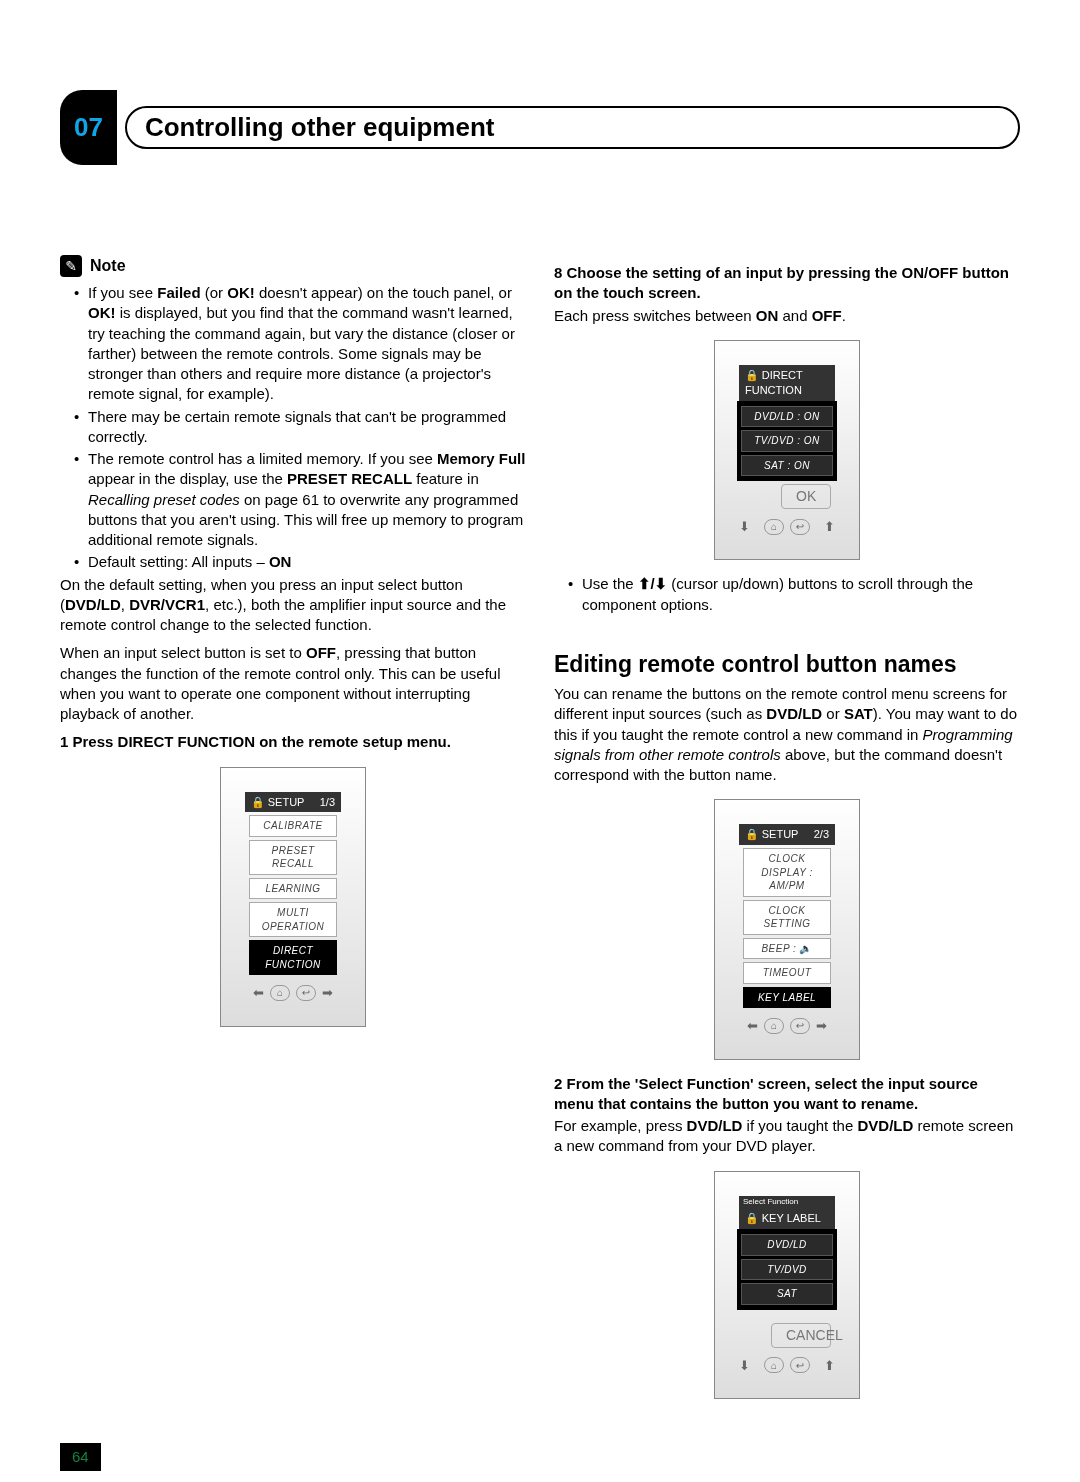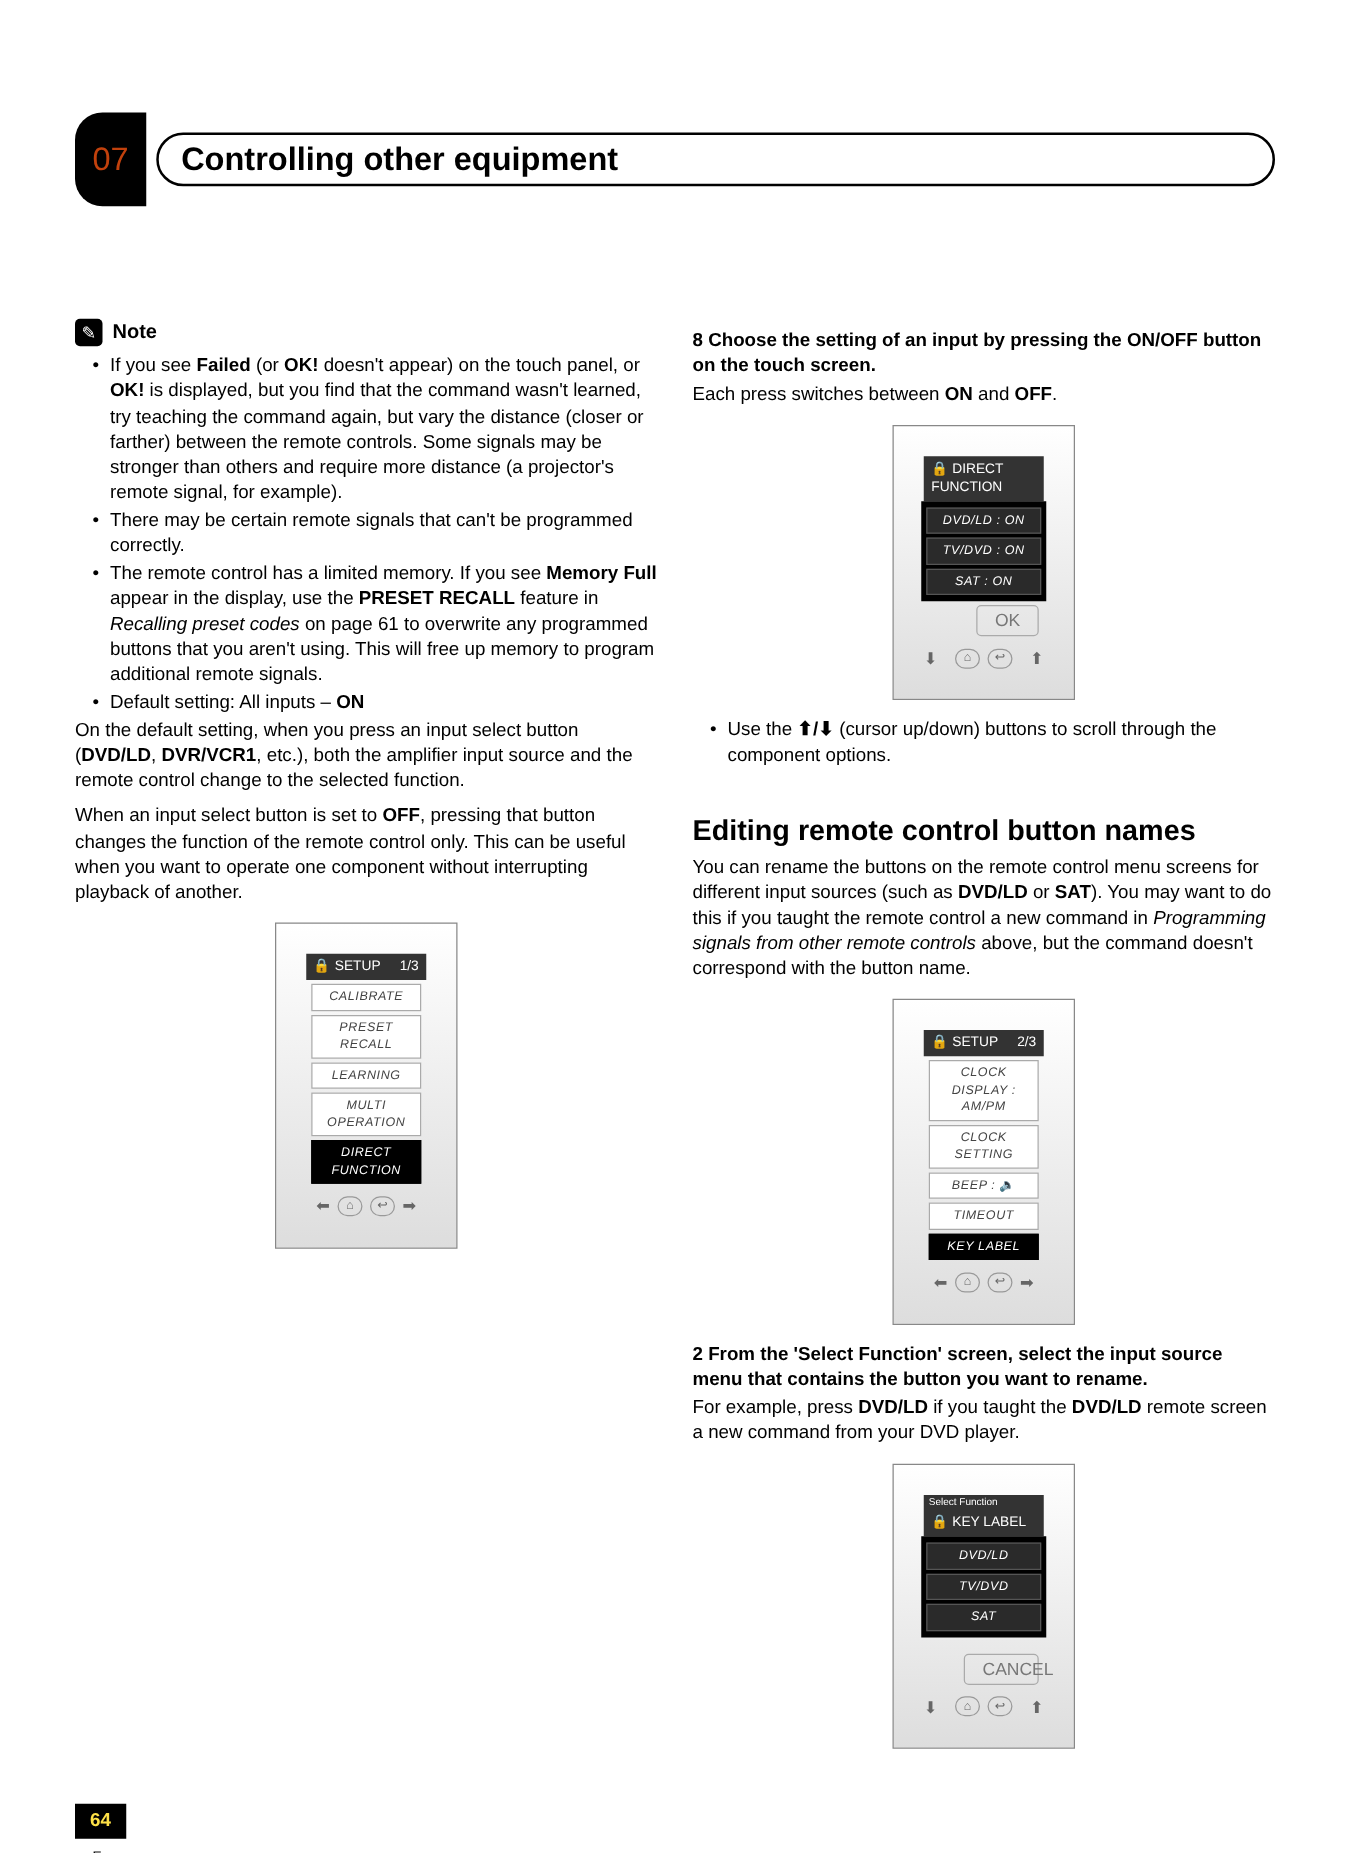--- a/index.html
+++ b/index.html
@@ -1,18 +1,18 @@
 <!DOCTYPE html>
 <html><head>
 <meta charset="utf-8">
 <style>
 * { box-sizing: border-box; margin: 0; padding: 0; }
 body { font-family: Arial, Helvetica, sans-serif; background: #fff; width: 1080px; margin: 0 auto; padding: 90px 60px 40px 60px; color: #000; font-size: 15px; line-height: 1.35; }
 .chapter-header { display: flex; align-items: center; margin-bottom: 90px; }
-.chapter-badge { background: #000; color: #c2410c; font-weight: normal; font-size: 26px; padding: 20px 14px; border-radius: 22px 0 0 22px; margin-right: 8px; }
+.chapter-badge { background: #000; color: #0ea5e9; font-weight: bold; font-size: 26px; padding: 20px 14px; border-radius: 22px 0 0 22px; margin-right: 8px; }
 .chapter-title-wrap { flex: 1; border: 2px solid #000; border-radius: 22px; padding: 2px 18px; font-size: 26px; font-weight: bold; }
 .columns { display: flex; gap: 28px; }
 .col { flex: 1; }
 .note-head { display: flex; align-items: center; margin-bottom: 6px; }
 .note-icon { width: 22px; height: 22px; background: #000; border-radius: 4px; color: #fff; display: flex; align-items: center; justify-content: center; font-size: 14px; margin-right: 8px; }
 .note-label { font-weight: bold; font-size: 16px; }
 ul.bullets { list-style: none; padding-left: 14px; }
 ul.bullets li { position: relative; padding-left: 14px; margin-bottom: 2px; }
 ul.bullets li::before { content: "•"; position: absolute; left: 0; top: 0; }
 h2.section { font-size: 23px; font-weight: bold; margin-top: 34px; margin-bottom: 4px; }
@@ -25,21 +25,21 @@
 .screen-title-small { background: #333; color: #fff; padding: 1px 4px; font-size: 8px; }
 .screen-row { background: #fff; border: 1px solid #aaa; padding: 3px; margin: 3px 4px; text-align: center; font-size: 10px; letter-spacing: 0.5px; font-style: italic; }
 .screen-row.dark { background: #2a2a2a; color: #fff; border-color: #555; }
 .screen-row.black { background: #000; color: #fff; border-color: #000; }
 .screen-dark-area { background: #000; padding: 2px 0; margin: 0 -2px; }
 .screen-nav { display: flex; justify-content: center; align-items: center; gap: 6px; padding-top: 6px; font-size: 13px; color: #666; }
 .screen-nav-dir { display: flex; justify-content: space-between; align-items: center; padding-top: 6px; font-size: 13px; color: #666; }
 .nav-btn { width: 20px; height: 16px; border: 1px solid #999; border-radius: 8px; display: flex; align-items: center; justify-content: center; font-size: 10px; }
 .ok-btn { border: 1px solid #aaa; border-radius: 4px; padding: 2px 14px; font-size: 14px; color: #777; margin: 3px 4px 3px auto; width: 50px; text-align: right; float: right; }
 .page-footer { margin-top: 30px; }
-.page-num { background: #000; color: #fde047; font-weight: bold; padding: 4px 12px; display: inline-block; }
+.page-num { background: #000; color: #15803d; font-weight: normal; padding: 4px 12px; display: inline-block; }
 .lang { font-size: 11px; margin-left: 14px; margin-top: 8px; }
 .clear { clear: both; }
 </style>
 </head>
 <body>
 
 <div class="chapter-header">
   <div class="chapter-badge">07</div>
   <div class="chapter-title-wrap">Controlling other equipment</div>
 </div>
@@ -63,20 +63,21 @@
 
   <ul class="bullets">
     <li><span>Default setting: All inputs – </span><span class="bold">ON</span></li>
   </ul>
   <p>
     <span>On the default setting, when you press an input select button (</span><span class="bold">DVD/LD</span><span>, </span><span class="bold">DVR/VCR1</span><span>, etc.), both the amplifier input source and the remote control change to the selected function.</span>
   </p>
   <p style="margin-top:8px">
     <span>When an input select button is set to </span><span class="bold">OFF</span><span>, pressing that button changes the function of the remote control only. This can be useful when you want to operate one component without interrupting playback of another.</span>
   </p>
+  <p class="step">1    Press DIRECT FUNCTION on the remote setup menu.</p>
 
   <div class="screen">
     <div class="screen-title">
       <span>🔒 <span>SETUP</span></span>
       <span>1/3</span>
     </div>
     <div class="screen-row">CALIBRATE</div>
     <div class="screen-row">PRESET RECALL</div>
     <div class="screen-row">LEARNING</div>
     <div class="screen-row">MULTI OPERATION</div>

